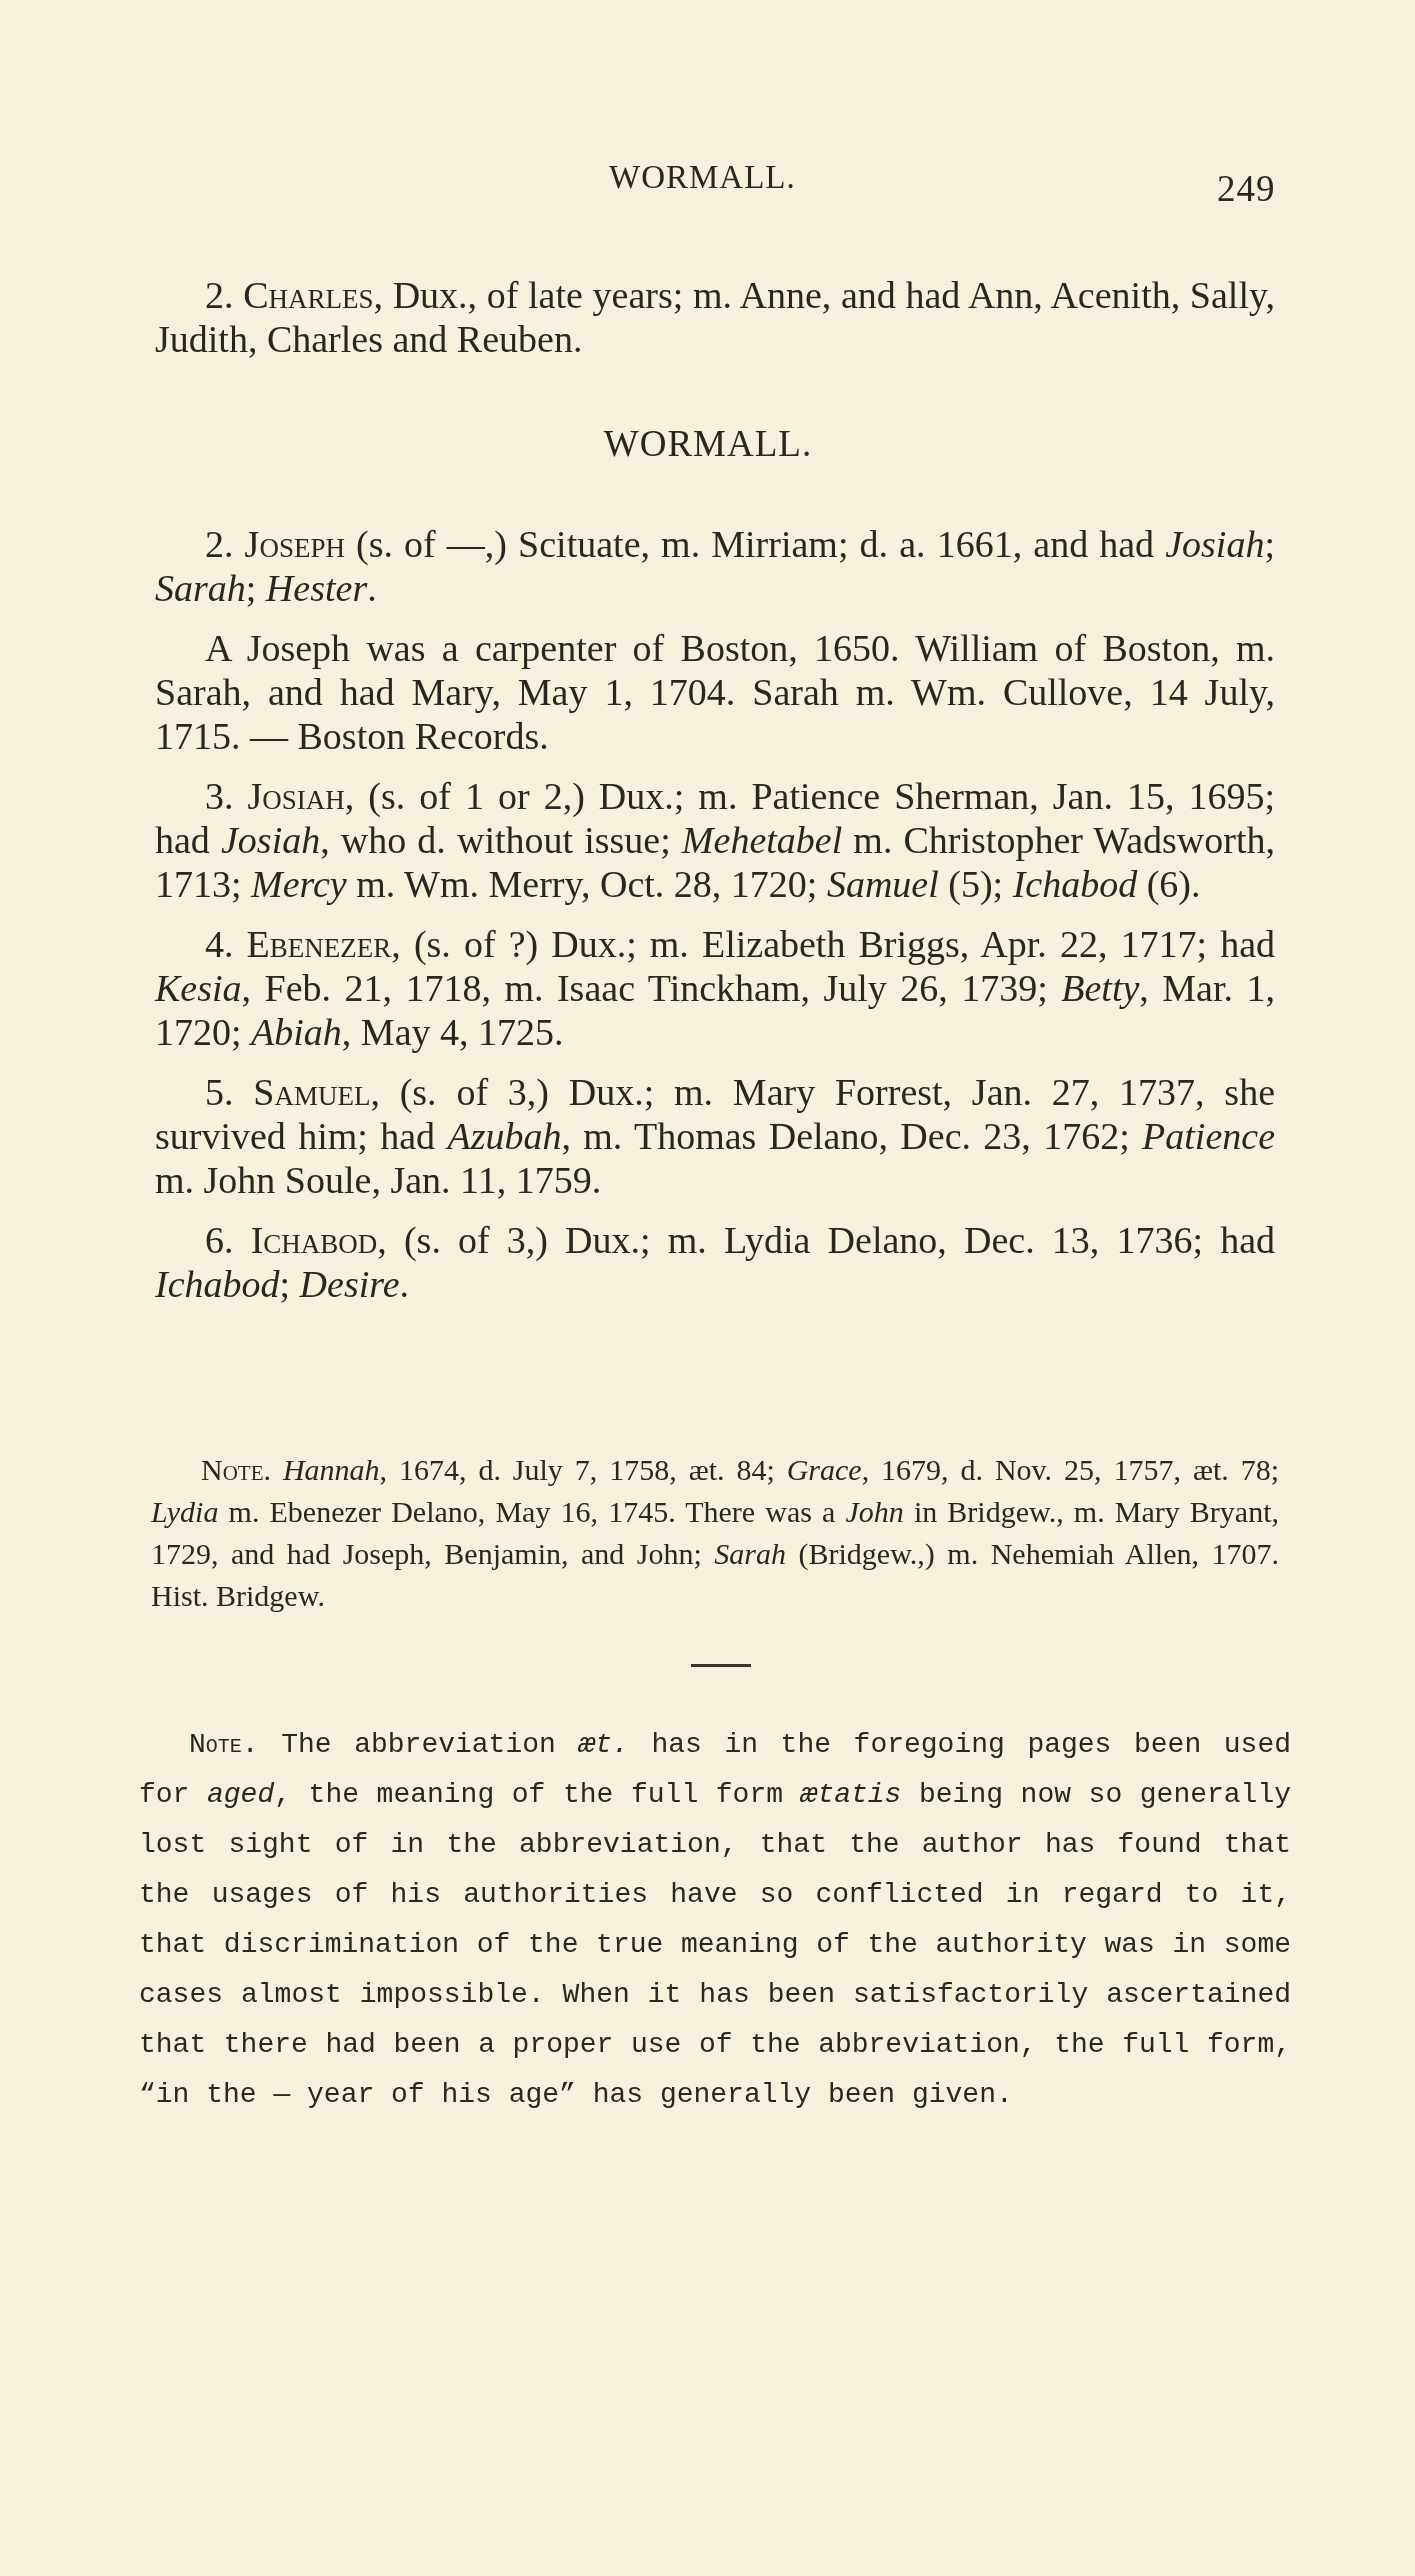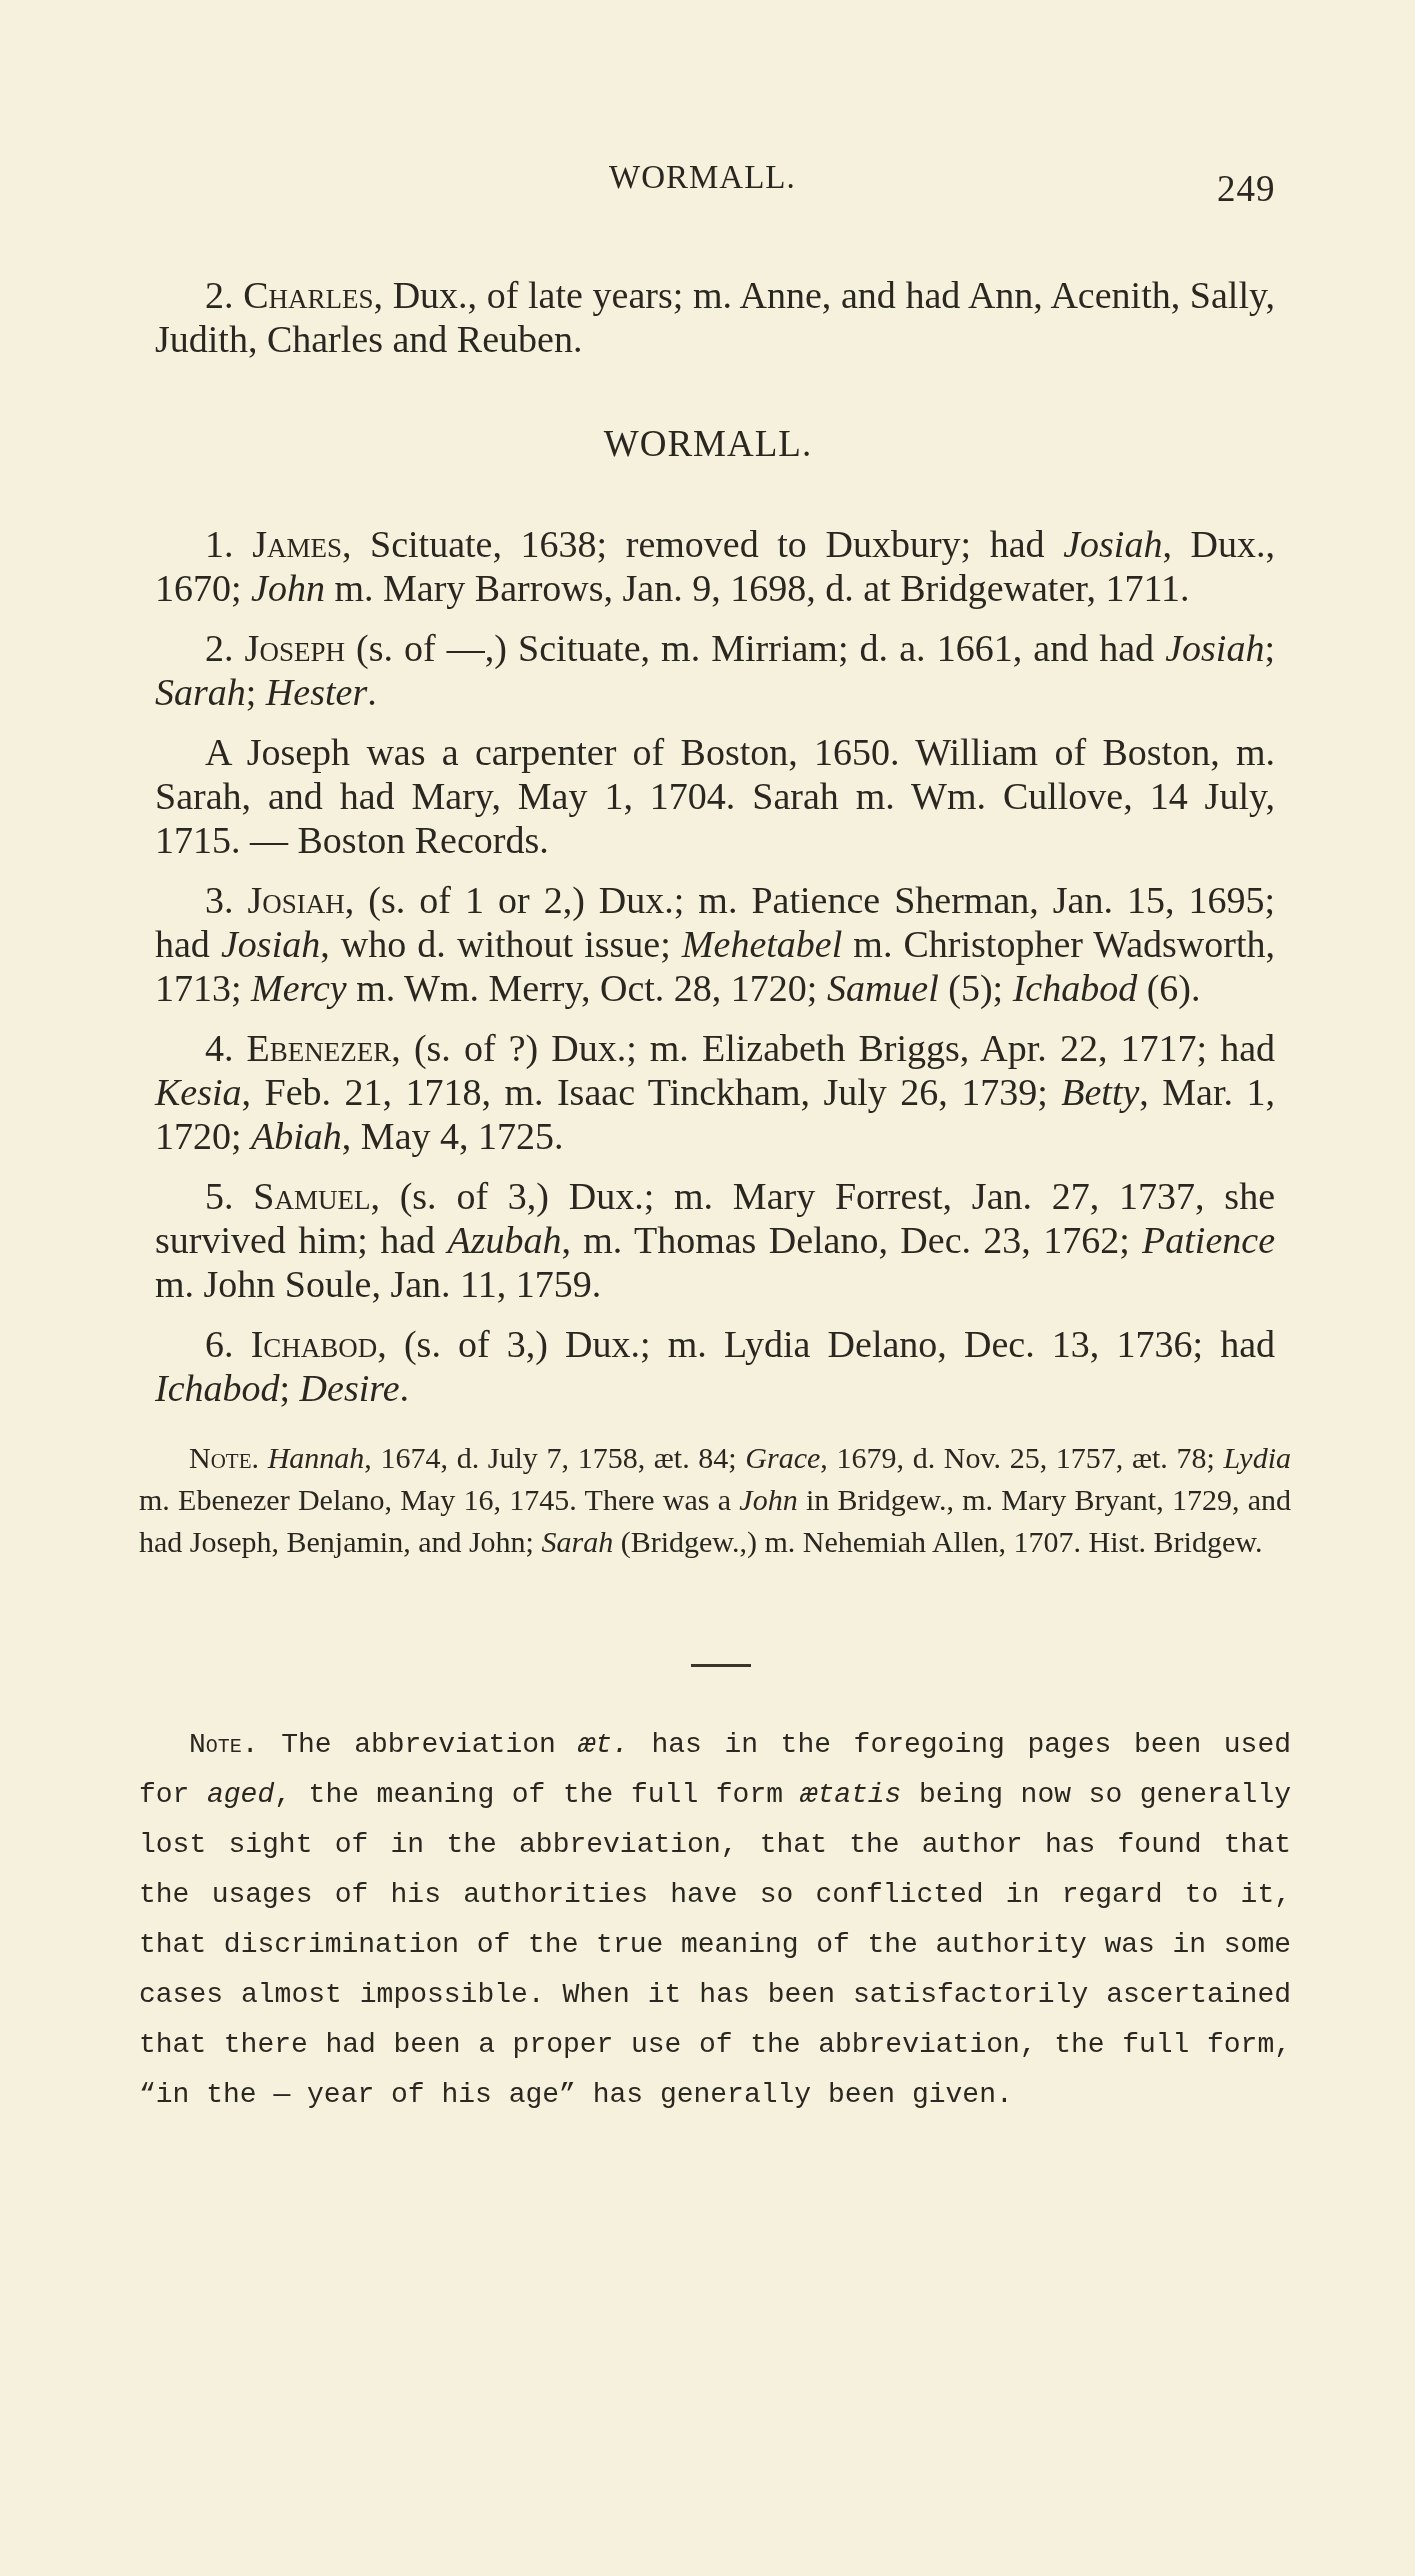--- a/index.html
+++ b/index.html
@@ -29,21 +29,21 @@
   .section-title {
     position: absolute; top: 422px; left: 0; width: 1416px;
     text-align: center; font-size: 37px; letter-spacing: 1px;
   }
   .block-top { top: 257px; }
   .block-main { top: 506px; }
   .note-small {
     position: absolute; left: 139px; width: 1152px; top: 1437px;
     font-size: 30px; line-height: 42px; text-align: justify;
   }
-  .note-small p { margin: 0; text-indent: 50px; }
+  .note-small p { margin: 12px; text-indent: 50px; }
   .rule {
     position: absolute; top: 1664px; left: 691px; width: 60px; height: 3px;
     background: #3a352c;
   }
   .note-bottom {
     position: absolute; left: 139px; width: 1152px; top: 1720px;
     font-size: 28px; line-height: 50px; text-align: justify; font-family: Liberation Mono, monospace;
   }
   .note-bottom p { margin: 0; text-indent: 50px; }
 </style>
@@ -57,21 +57,20 @@
     <span class="page-number">249</span>
   </div>
 
   <div class="text-block block-top">
     <p class="para"><span>2.</span> <span class="sc">Charles</span><span>, Dux., of late years; m. Anne, and had Ann, Acenith, Sally, Judith, Charles and Reuben.</span></p>
   </div>
 
   <div class="section-title">WORMALL.</div>
 
   <div class="text-block block-main">
-    <p class="para"><span>1.</span> <span class="sc">James</span><span>, Scituate, 1638; removed to Duxbury; had </span><i>Josiah</i><span>, Dux., 1670; </span><i>John</i><span> m. Mary Barrows, Jan. 9, 1698, d. at Bridgewater, 1711.</span></p>
 
     <p class="para"><span>2.</span> <span class="sc">Joseph</span><span> (s. of —,) Scituate, m. Mirriam; d. a. 1661, and had </span><i>Josiah</i><span>; </span><i>Sarah</i><span>; </span><i>Hester</i><span>.</span></p>
 
     <p class="para">A Joseph was a carpenter of Boston, 1650. William of Boston, m. Sarah, and had Mary, May 1, 1704. Sarah m. Wm. Cullove, 14 July, 1715. — Boston Records.</p>
 
     <p class="para"><span>3.</span> <span class="sc">Josiah</span><span>, (s. of 1 or 2,) Dux.; m. Patience Sherman, Jan. 15, 1695; had </span><i>Josiah</i><span>, who d. without issue; </span><i>Mehetabel</i><span> m. Christopher Wadsworth, 1713; </span><i>Mercy</i><span> m. Wm. Merry, Oct. 28, 1720; </span><i>Samuel</i><span> (5); </span><i>Ichabod</i><span> (6).</span></p>
 
     <p class="para"><span>4.</span> <span class="sc">Ebenezer</span><span>, (s. of ?) Dux.; m. Elizabeth Briggs, Apr. 22, 1717; had </span><i>Kesia</i><span>, Feb. 21, 1718, m. Isaac Tinckham, July 26, 1739; </span><i>Betty</i><span>, Mar. 1, 1720; </span><i>Abiah</i><span>, May 4, 1725.</span></p>
 
     <p class="para"><span>5.</span> <span class="sc">Samuel</span><span>, (s. of 3,) Dux.; m. Mary Forrest, Jan. 27, 1737, she survived him; had </span><i>Azubah</i><span>, m. Thomas Delano, Dec. 23, 1762; </span><i>Patience</i><span> m. John Soule, Jan. 11, 1759.</span></p>

